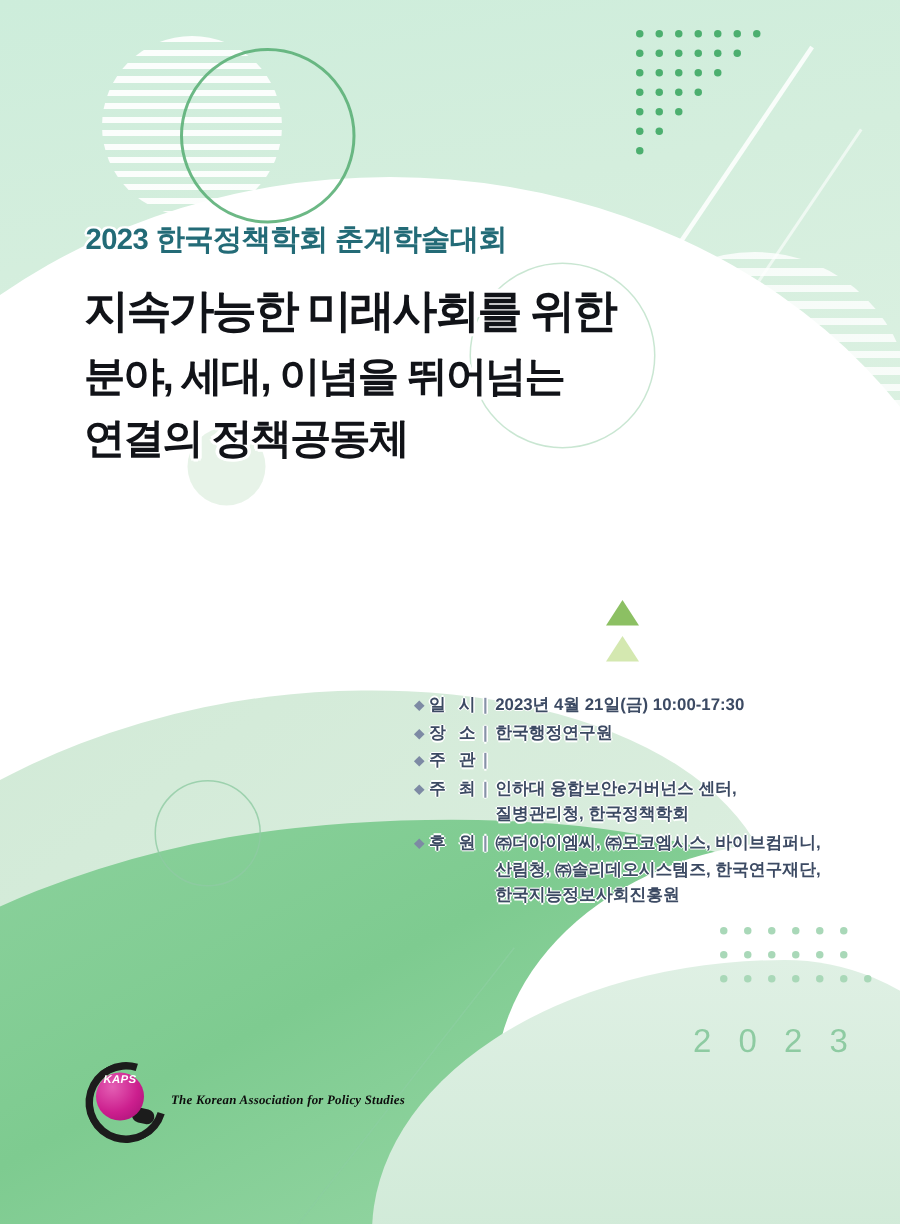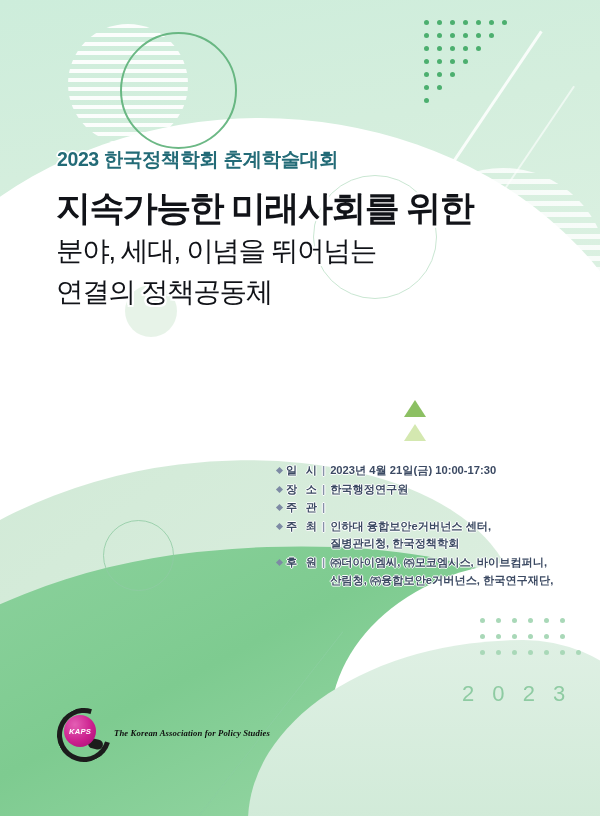--- a/index.html
+++ b/index.html
@@ -124,22 +124,22 @@
     white-space:nowrap;
   }
 
   .title-block{position:absolute;left:56px;top:186px;width:470px;}
   .tline{
     display:block;color:#111318;white-space:nowrap;
     text-shadow:
       -2.4px 0 #fff, 2.4px 0 #fff, 0 -2.4px #fff, 0 2.4px #fff,
       -1.8px -1.8px #fff, 1.8px -1.8px #fff, -1.8px 1.8px #fff, 1.8px 1.8px #fff;
   }
-  .tline.heavy{font-size:35px;font-weight:bold;letter-spacing:-1.6px;line-height:44px;}
-  .tline.light{font-size:27.5px;font-weight:400;letter-spacing:-1.3px;line-height:41px;}
+  .tline.heavy{font-size:30px;font-weight:bold;letter-spacing:-1.6px;line-height:44px;}
+  .tline.light{font-size:27.5px;font-weight:700;letter-spacing:-1.3px;line-height:41px;}
 
   
   .tri{position:absolute;width:0;height:0;pointer-events:none;}
   .tri-dark{
     left:404px;top:400px;
     border-left:11px solid transparent;border-right:11px solid transparent;
     border-bottom:17px solid #8cc063;
   }
   .tri-light{
     left:404px;top:424px;
@@ -182,21 +182,21 @@
     border:5px solid #1c1c1c;border-radius:50%;
     border-right-color:transparent;transform:rotate(-28deg);
   }
   .logo-tail{
     position:absolute;left:33px;top:33px;width:15px;height:10px;
     background:#1c1c1c;border-radius:0 8px 8px 8px;transform:rotate(12deg);
   }
   .logo-circle{
     position:absolute;left:9px;top:9px;width:32px;height:32px;border-radius:50%;
     background:radial-gradient(circle at 34% 30%,#e45fb4 0%,#cc1f8e 55%,#a30f73 100%);
-    display:flex;align-items:center;justify-content:center;
+    display:flex;align-items:flex-start;justify-content:center;
   }
   .logo-kaps{
     color:#ffffff;font-size:7.6px;font-weight:bold;font-style:italic;letter-spacing:.2px;
   }
   .logo-text{margin-left:7px;}
   .logo-han{
     font-family:"DejaVu Sans","Liberation Sans",sans-serif;
     font-size:27px;font-weight:bold;color:#0d0d0d;letter-spacing:.5px;
     line-height:30px;white-space:nowrap;
   }
@@ -341,21 +341,22 @@
         </div>
         <div class="info-row">
           <span class="diamond"></span>
           <span class="info-label">
             <span>후</span>
             <span>원</span>
           </span>
           <span class="bar">|</span>
           <span class="info-val">
             <span class="sub">㈜더아이엠씨, ㈜모코엠시스, 바이브컴퍼니,</span>
-            <span class="sub">산림청, ㈜융합보안e거버넌스, 한국연구재단,</span>
+            <span class="sub">산림청, ㈜솔리데오시스템즈, 한국연구재단,</span>
+            <span class="sub">한국지능정보사회진흥원</span>
           </span>
         </div>
       </div>
 
     <div class="year">2 0 2 3</div>
 
     <div class="logo">
       <div class="logo-mark">
         <div class="logo-ring"></div>
         <div class="logo-tail"></div>

